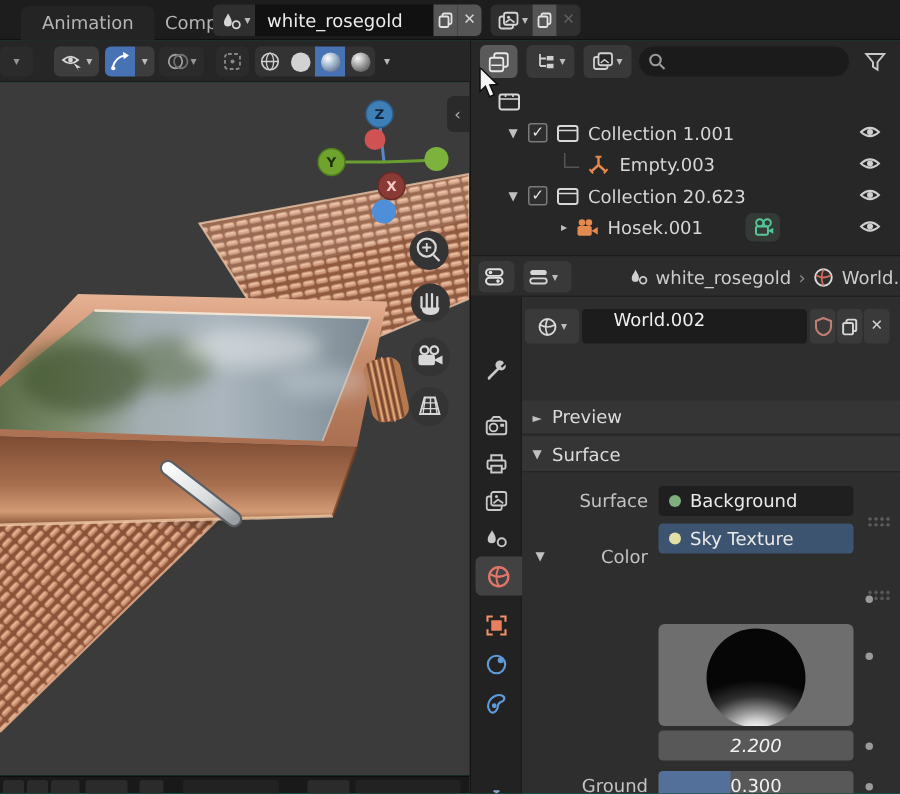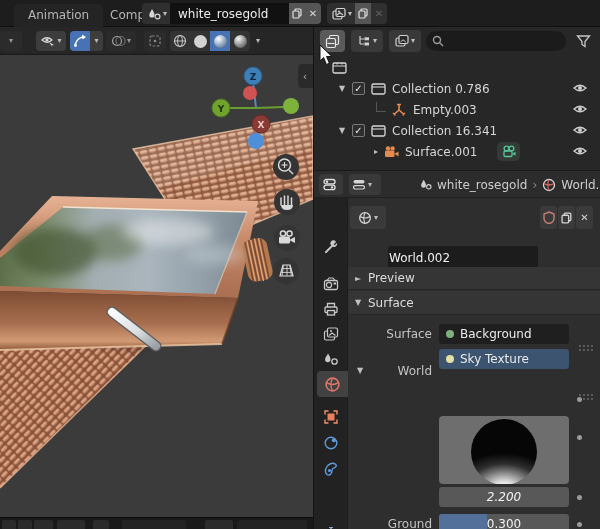--- a/index.html
+++ b/index.html
@@ -73,21 +73,21 @@
   .tab-col { position:absolute; left:0; top:27px; width:34px; height:332px; background:#222222;
              border-right:1px solid #1c1c1c; }
   .ptab { position:absolute; left:3px; width:28px; height:26px; border-radius:4px;
           display:flex; align-items:center; justify-content:center; }
   .ptab.active { background:#424242; width:31px; border-radius:4px 0 0 4px; }
 
   .pcontent { position:absolute; left:34px; top:27px; width:253px; height:332px; }
   .sel-chip { position:absolute; height:23px; background:#3a3a3a; border-radius:3px;
               display:flex; align-items:center; justify-content:center; gap:2px; }
   .name-field { position:absolute; background:#1c1c1c; border-radius:3px; color:#efefef;
-                display:flex; align-items:center; padding:0 1px; height:23px;margin-top:40px; }
+                display:flex; padding:0 21px; height:23px; }
   .panel-hdr { position:absolute; left:0; width:253px; background:#353535; border-bottom:1px solid #262626;
                display:flex; align-items:center; color:#dcdcdc; }
   .panel-hdr .disc { width:20px; }
   .grip { position:absolute; right:7px; width:16px; height:7px;
           background-image: radial-gradient(circle, #5a5a5a 1px, transparent 1.2px);
           background-size:4px 4px; }
   .prow-label { position:absolute; width:84px; text-align:right; color:#c3c3c3; line-height:20px; }
   .pfield { position:absolute; left:91px; width:130px; height:20px; border-radius:3px; background:#1f1f1f;
             color:#eaeaea; display:flex; align-items:center; padding:0 7px; gap:6px; }
   .pfield.blue { background:#3c5470; }
@@ -437,21 +437,21 @@
     <div class="ol-row" style="top:51px;">
       <span style="width:22px;"></span>
       <span class="disc">▼</span>
       <span class="cbx">✓</span>
       <span class="icon" style="width:18px;">
         <svg width="15" height="13" viewBox="0 0 15 13">
             <rect x="1" y="2" width="13" height="10" rx="1.5" fill="none" stroke="#d8d8d8" stroke-width="1.3"></rect>
             <path d="M1,5 h13" stroke="#d8d8d8" stroke-width="1.1"></path>
           </svg>
       </span>
-      <span class="ol-label" style="margin-left:5px;">Collection 0.786</span>
+      <span class="ol-label" style="margin-left:5px;">Collection 1.001</span>
       <span class="ol-eye icon">
         <svg width="16" height="14" viewBox="0 0 16 14">
             <path d="M2,7 Q8,1.5 14,7 Q8,12.5 2,7 Z" fill="none" stroke="#cfcfcf" stroke-width="1.3"></path>
             <circle cx="8" cy="7" r="2" fill="#cfcfcf"></circle>
           </svg>
       </span>
     </div>
 
     <div class="ol-row" style="top:72px;">
       <span style="width:62px;"></span>
@@ -474,41 +474,41 @@
     <div class="ol-row" style="top:93px;">
       <span style="width:22px;"></span>
       <span class="disc">▼</span>
       <span class="cbx">✓</span>
       <span class="icon" style="width:18px;">
         <svg width="15" height="13" viewBox="0 0 15 13">
             <rect x="1" y="2" width="13" height="10" rx="1.5" fill="none" stroke="#d8d8d8" stroke-width="1.3"></rect>
             <path d="M1,5 h13" stroke="#d8d8d8" stroke-width="1.1"></path>
           </svg>
       </span>
-      <span class="ol-label" style="margin-left:5px;">Collection 16.341</span>
+      <span class="ol-label" style="margin-left:5px;">Collection 20.623</span>
       <span class="ol-eye icon">
         <svg width="16" height="14" viewBox="0 0 16 14">
             <path d="M2,7 Q8,1.5 14,7 Q8,12.5 2,7 Z" fill="none" stroke="#cfcfcf" stroke-width="1.3"></path>
             <circle cx="8" cy="7" r="2" fill="#cfcfcf"></circle>
           </svg>
       </span>
     </div>
 
     <div class="ol-row" style="top:114px;">
       <span style="width:56px;"></span>
       <span class="disc">▸</span>
       <span class="icon" style="width:18px;">
         <svg width="16" height="14" viewBox="0 0 16 14">
             <circle cx="5" cy="3.4" r="2.2" fill="#e58a4e"></circle>
             <circle cx="9.6" cy="3.4" r="2.2" fill="#e58a4e"></circle>
             <rect x="2" y="5.6" width="9.5" height="6.5" rx="1.3" fill="#e58a4e"></rect>
             <path d="M11.5,8.8 l4,-2.4 v5 l-4,-2.4" fill="#e58a4e"></path>
           </svg>
       </span>
-      <span class="ol-label" style="margin-left:5px;">Surface.001</span>
+      <span class="ol-label" style="margin-left:5px;">Hosek.001</span>
       <span class="cam-badge">
         <svg width="16" height="13" viewBox="0 0 16 13">
             <circle cx="5.5" cy="3.5" r="2.4" fill="none" stroke="#57c598" stroke-width="1.3"></circle>
             <circle cx="10.5" cy="3.5" r="2.4" fill="none" stroke="#57c598" stroke-width="1.3"></circle>
             <rect x="3" y="6" width="8" height="5.5" rx="1" fill="none" stroke="#57c598" stroke-width="1.3"></rect>
             <path d="M11,8.8 l3.5,-2 v4 Z" fill="#57c598"></path>
           </svg>
       </span>
       <span class="ol-eye icon">
         <svg width="16" height="14" viewBox="0 0 16 14">
@@ -675,21 +675,21 @@
         <span class="grip" style="top:102px;"></span>
       </div>
 
       <span class="prow-label" style="top:126px;">Surface</span>
       <div class="pfield" style="top:126px;">
         <span class="dot8" style="background:#7fae7f;"></span>
         <span>Background</span>
       </div>
 
       <span class="disc" style="position:absolute; left:6px; top:168px;">▼</span>
-      <span class="prow-label" style="top:163px;">World</span>
+      <span class="prow-label" style="top:163px;">Color</span>
       <div class="pfield blue" style="top:151px;">
         <span class="dot8" style="background:#e4dfa4;"></span>
         <span>Sky Texture</span>
       </div>
 
       <span class="anim-dot" style="top:199px;"></span>
 
       <div class="skybox">
         <div class="skysphere"></div>
       </div>

